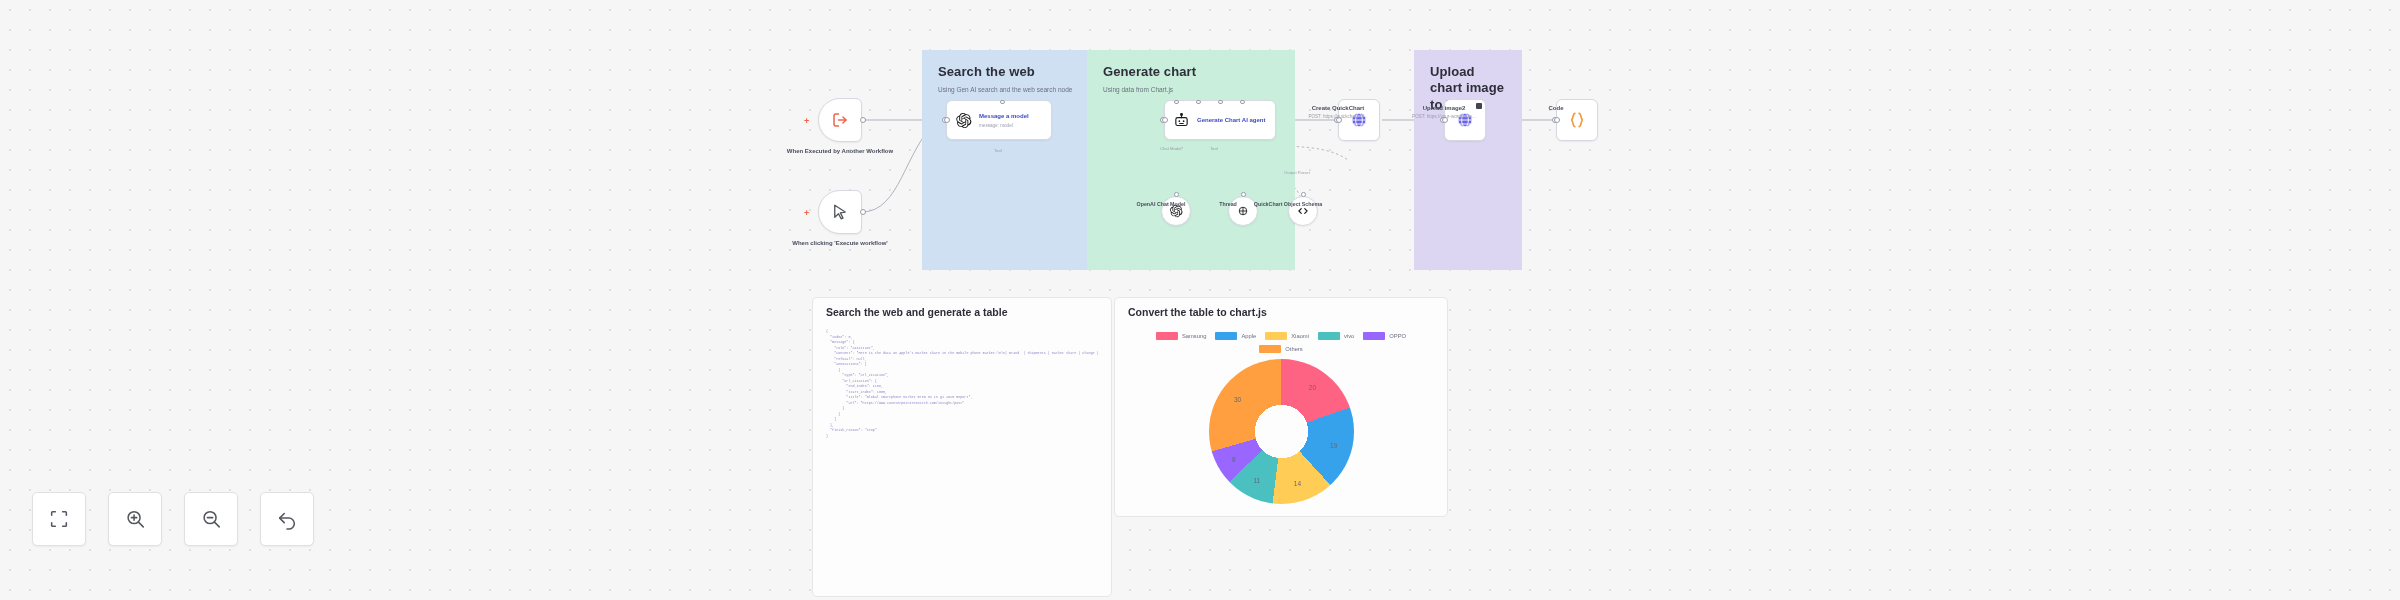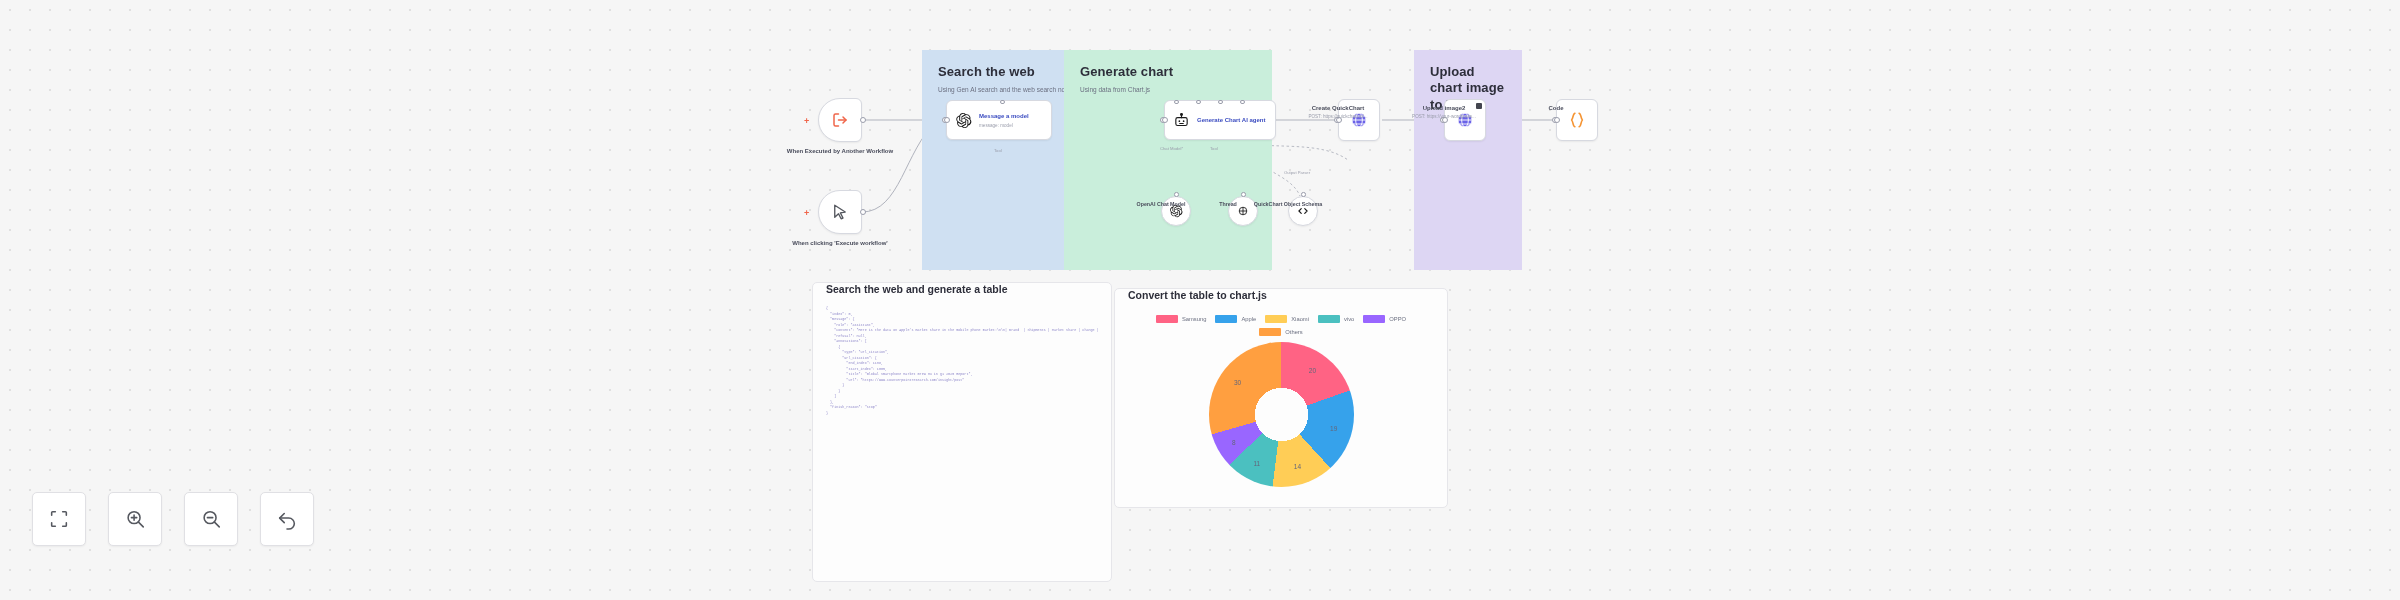--- a/index.html
+++ b/index.html
@@ -25,21 +25,21 @@
   }
   .group-title {
     font-size: 13px; font-weight: bold; color: #2d2e3a;
     line-height: 1.25; letter-spacing: .1px;
   }
   .group-sub {
     font-size: 6.5px; color: #6b6f80; margin-top: 5px;
     line-height: 1.5; max-width: 150px;
   }
   #grp-search { left: 922px; top: 42px; width: 196px; height: 220px; background: #cfe0f2; }
-  #grp-chart  { left: 1064px; top: 42px; width: 208px; height: 220px; background: #c9eedb; }
+  #grp-chart  { left: 1087px; top: 42px; width: 208px; height: 220px; background: #c9eedb; }
   #grp-upload { left: 1414px; top: 42px; width: 108px; height: 220px; background: #ddd6f3; }
 
   
   .node {
     position: absolute;
     background: #fff;
     border: 1px solid #d7d9e0;
     border-radius: 6px;
     box-shadow: 0 1px 2px rgba(0,0,0,.06);
     display: flex; align-items: center;
@@ -119,25 +119,26 @@
     white-space: nowrap;
   }
   svg.edges { position: absolute; inset: 0; width: 2400px; height: 600px; pointer-events: none; }
 
   
   .note {
     position: absolute;
     background: #fdfdfd;
     border: 1px solid #e6e6ea;
     border-radius: 5px;
-    padding: 0 13px;
+    padding: 8px 13px;
+    margin-top: 15px;
   }
   .note-title { font-size: 10.5px; font-weight: bold; color: #2d2e3a; }
   #note-table { left: 812px; top: 282px; width: 300px; height: 300px; }
-  #note-chart { left: 1114px; top: 288px; width: 334px; height: 220px; }
+  #note-chart { left: 1114px; top: 282px; width: 334px; height: 220px; }
 
   pre.code {
     margin-top: 11px;
     font-family: "Liberation Mono", monospace;
     font-size: 3.4px; line-height: 1.62;
     color: #8d86c9; white-space: pre;
     overflow: hidden; height: 250px;
   }
 
   

